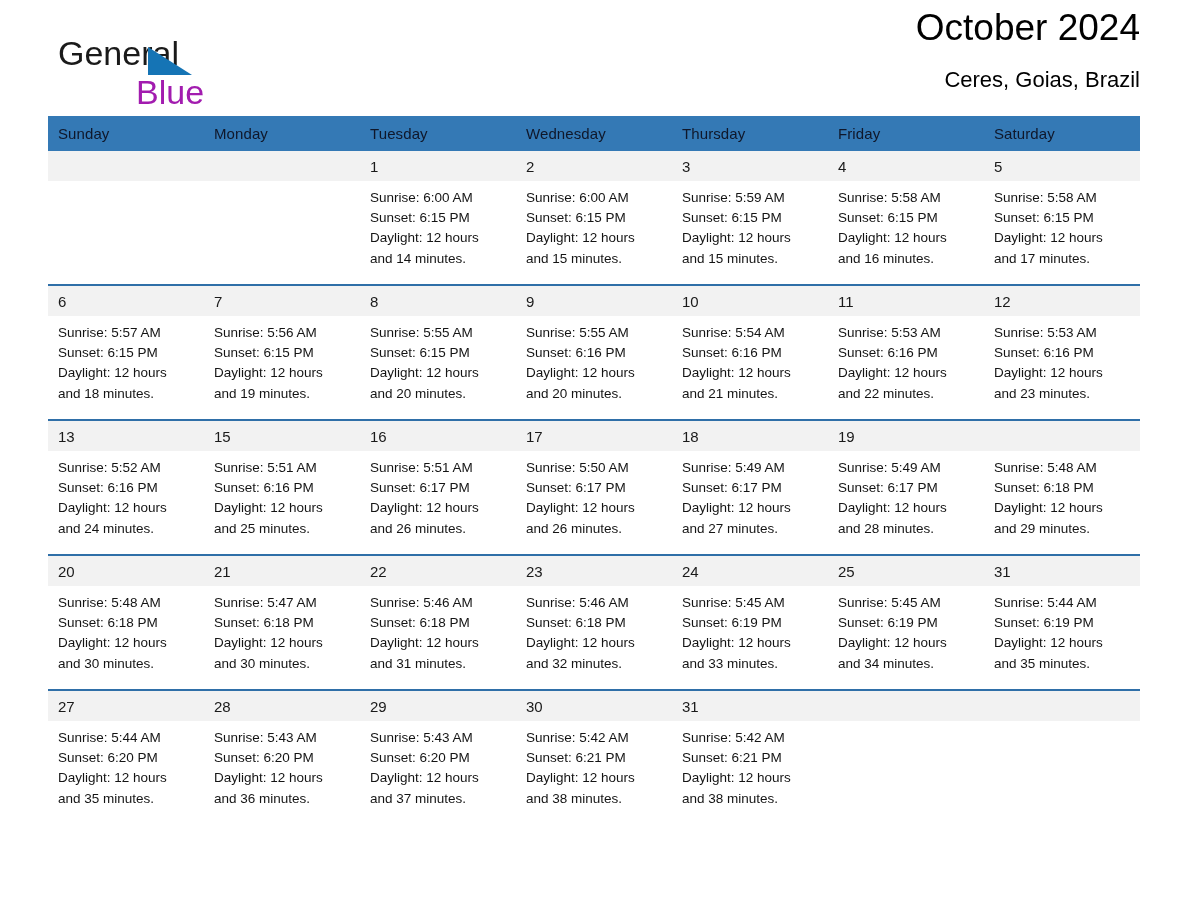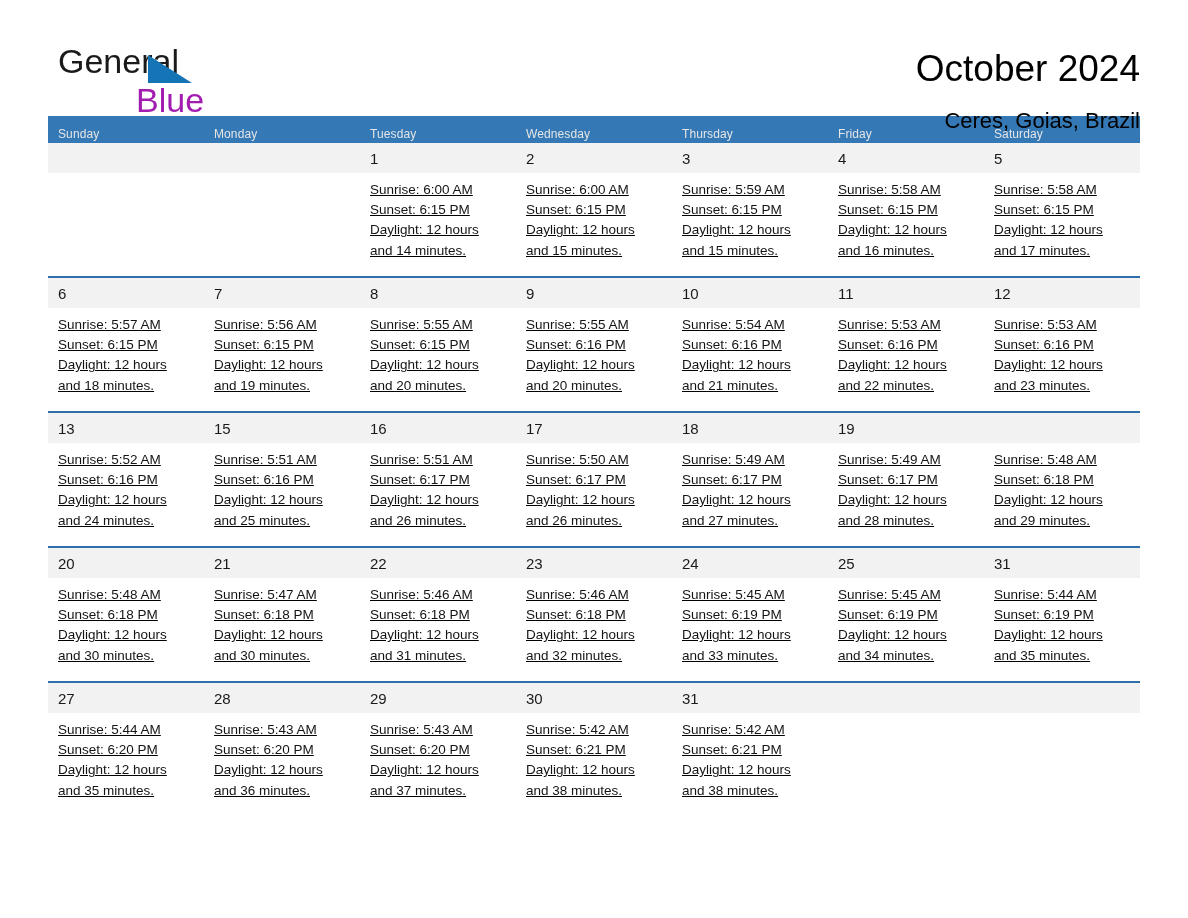--- a/index.html
+++ b/index.html
@@ -19,21 +19,21 @@
   .page {
     position: relative;
     width: 1188px;
     height: 918px;
     padding: 0 48px;
   }
 
   
   .masthead {
     display: flex;
-    align-items: flex-start;
+    align-items: flex-end;
     justify-content: space-between;
     padding-top: 44px;
     height: 112px;
   }
   .brand {
     position: relative;
     width: 200px;
     height: 76px;
     padding-left: 10px;
   }
@@ -86,24 +86,24 @@
   .calendar {
     width: 1092px;
     margin-top: 4px;
   }
   .weekdays {
     display: grid;
     grid-template-columns: repeat(7, 1fr);
     background: #3479b5;
   }
   .weekday {
-    color: #e5e5e5;
-    font-size: 12px;
+    color: #0f172a;
+    font-size: 15px;
     line-height: 18px;
-    padding: 9px 0 0 10px;
+    padding: 9px 0 8px 10px;
     letter-spacing: 0.1px;
   }
   .week {
     border-bottom: 2px solid #2f6fa8;
   }
   .week:last-child { border-bottom: none; }
   .week-nums {
     display: grid;
     grid-template-columns: repeat(7, 1fr);
     background: #f2f2f2;
@@ -113,21 +113,20 @@
     line-height: 17px;
     padding: 7px 0 6px 10px;
     color: #1a1a1a;
     min-height: 30px;
   }
   .week-body {
     display: grid;
     grid-template-columns: repeat(7, 1fr);
     background: #ffffff;
     min-height: 103px;
-    text-decoration: underline;
   }
   .daycell {
     padding: 7px 12px 10px 10px;
   }
   .dayline {
     font-size: 13.5px;
     line-height: 20.2px;
     color: #141414;
     white-space: nowrap;
   }

